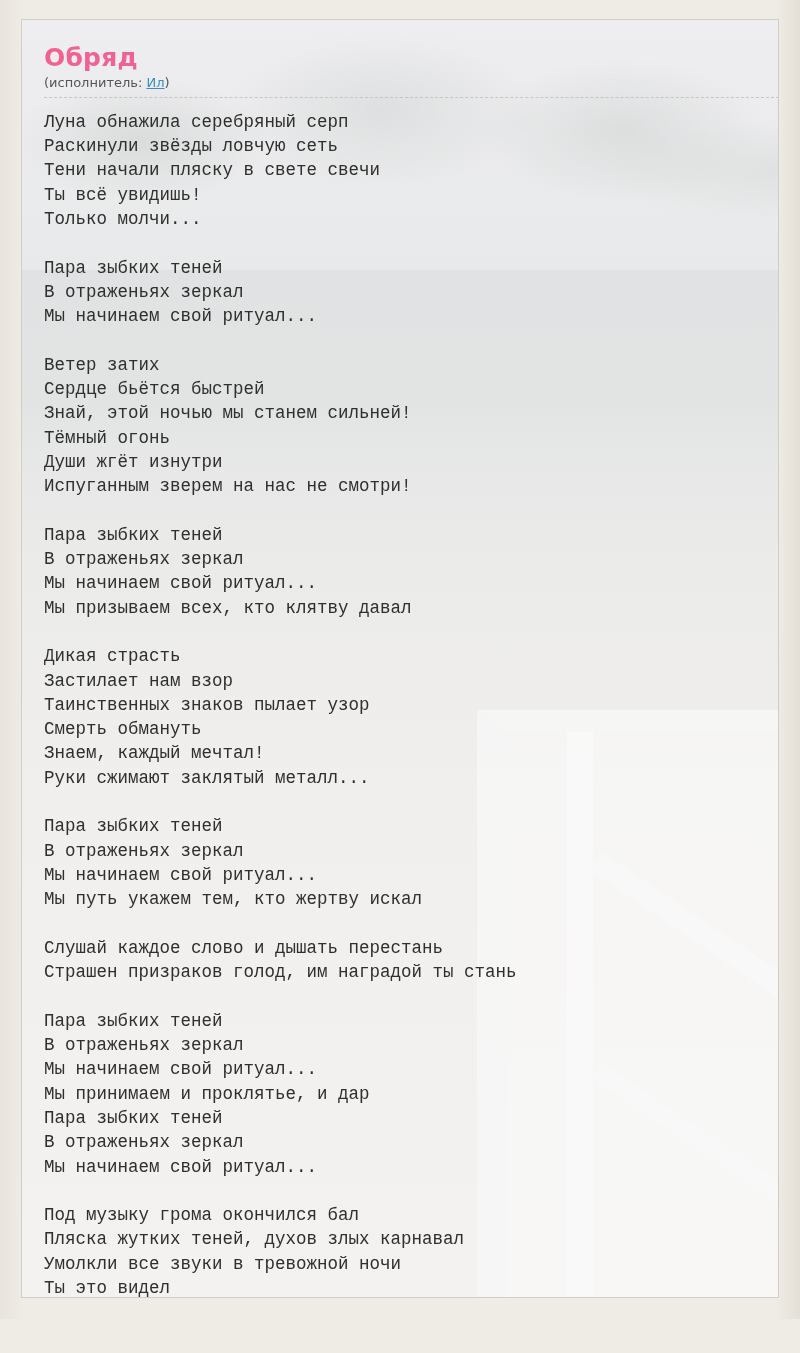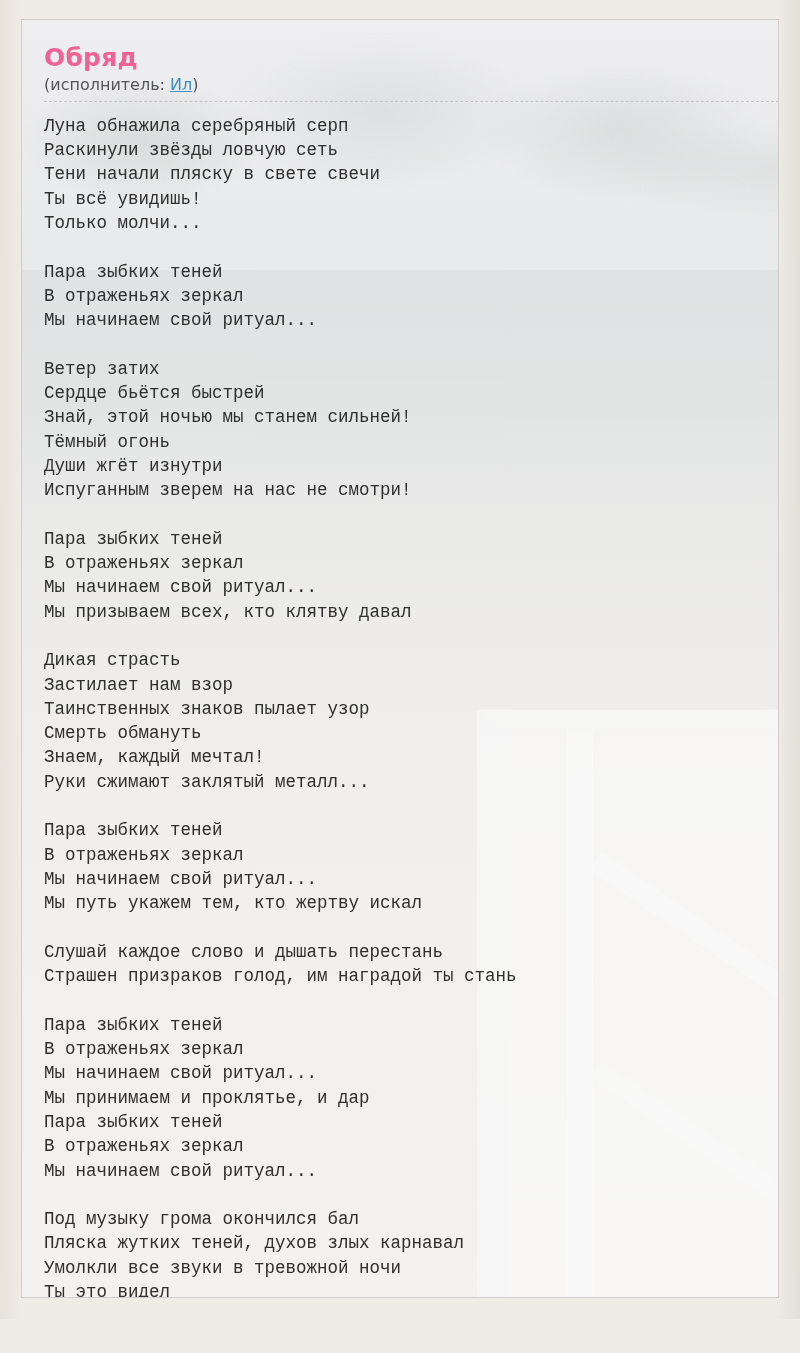--- a/index.html
+++ b/index.html
@@ -106,21 +106,21 @@
   }
   .song-title {
     margin: 0 0 2px 0;
     font-size: 25px;
     font-weight: bold;
     color: #f06292;
     letter-spacing: .2px;
     line-height: 1.15;
   }
   .performer-line {
-    font-size: 16px;
+    font-size: 13px;
     color: #555;
     padding-bottom: 7px;
     border-bottom: 1px dashed #c9c6c2;
     width: 735px;
     box-sizing: border-box;
   }
   .performer-link {
     color: #3a8fc0;
     text-decoration: underline;
     cursor: pointer;

